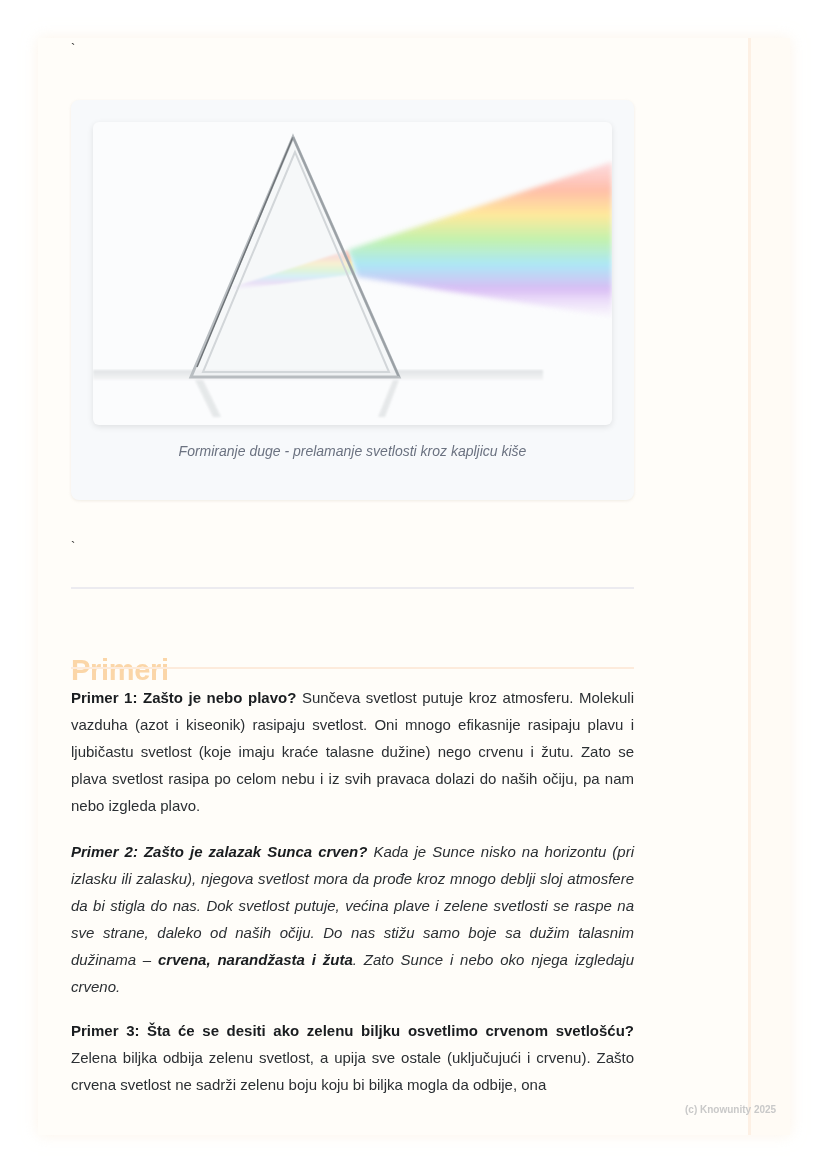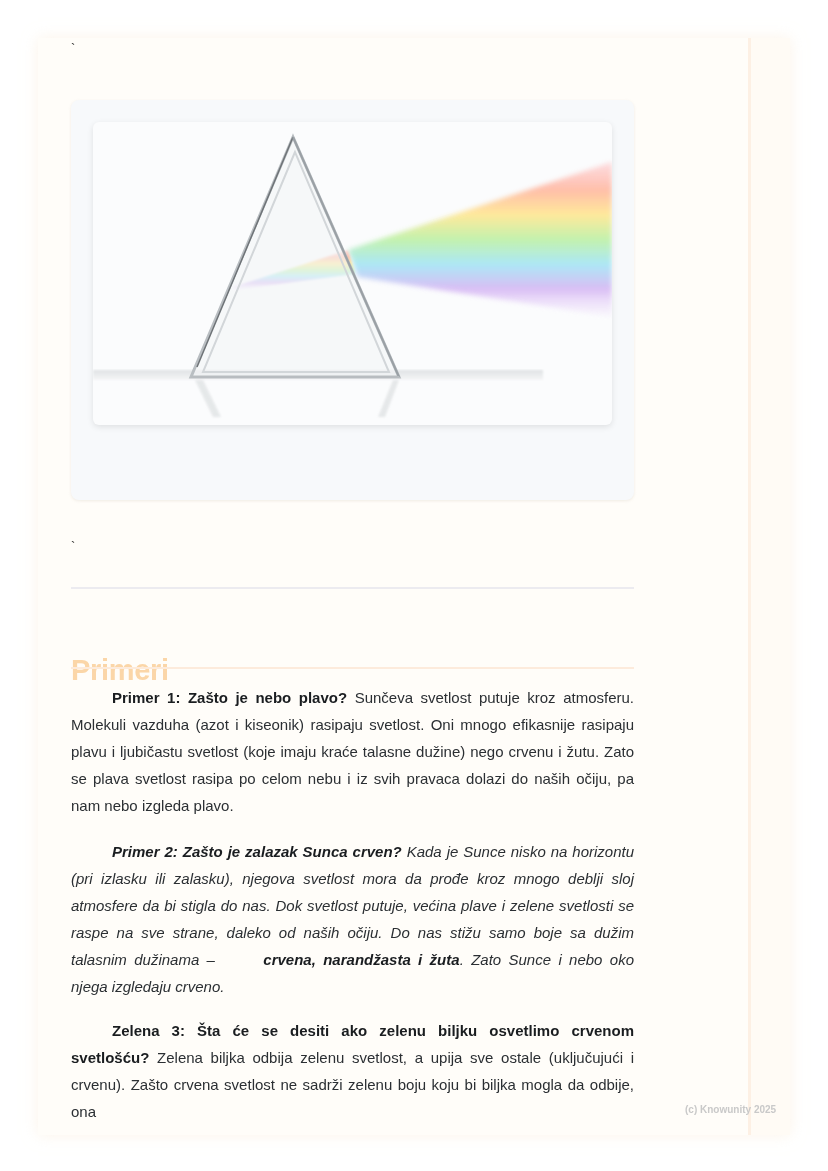--- a/index.html
+++ b/index.html
@@ -46,21 +46,21 @@
     letter-spacing:-0.3px;
     margin-top:32px;
   }
   .h2-rule {
     position:absolute; left:71px; top:667px; width:563px; height:2px; background:#fdebdc;
   }
   .para {
     position:absolute; left:71px; width:563px; font-size:15px; line-height:27px;
     color:#2b2f33; text-align:justify;
   }
-  .para b { color:#1a1d20;margin-left:41px; }
+  .para b { color:#1a1d20; }
   .footer {
     position:absolute; left:685px; top:1104px; font-size:10px; color:#c9c9c9;font-weight:bold;
   }
 </style>
 </head>
 <body>
 
 <div class="page"></div>
 <div class="side-rule"></div>
 <div class="side-pane"></div>
@@ -111,34 +111,35 @@
 
       <polygon points="200,15 98,255 306,255" fill="#f3f5f6" opacity="0.6"></polygon>
       <polygon points="200,15 98,255 306,255" fill="none" stroke="#b9bec2" stroke-width="3"></polygon>
       <polygon points="202,30 110,250 296,250" fill="none" stroke="#d2d6d9" stroke-width="2"></polygon>
       <line x1="200" y1="15" x2="104" y2="245" stroke="#6e7377" stroke-width="1.5"></line>
       <line x1="200" y1="15" x2="306" y2="255" stroke="#9aa0a5" stroke-width="2"></line>
       <line x1="98" y1="255" x2="306" y2="255" stroke="#b8bcc0" stroke-width="2"></line>
       <rect x="0" y="0" width="519" height="303" fill="url(#fadeX)" opacity="0"></rect>
     </svg>
   </div>
+  <div class="caption">Formiranje duge - prelamanje svetlosti kroz kapljicu kiše</div>
 </div>
 
 <span class="tick" style="left:71px; top:540px;">`</span>
 
 <div class="hr"></div>
 
 <div class="h2">Primeri</div>
 <div class="h2-rule"></div>
 
 <div class="para" style="top:684px;">
   <b>Primer 1: Zašto je nebo plavo?</b><span> Sunčeva svetlost putuje kroz atmosferu. Molekuli vazduha (azot i kiseonik) rasipaju svetlost. Oni mnogo efikasnije rasipaju plavu i ljubičastu svetlost (koje imaju kraće talasne dužine) nego crvenu i žutu. Zato se plava svetlost rasipa po celom nebu i iz svih pravaca dolazi do naših očiju, pa nam nebo izgleda plavo.</span>
 </div>
 
 <div class="para" style="top:838px;font-style:italic;">
   <b>Primer 2: Zašto je zalazak Sunca crven?</b><span> Kada je Sunce nisko na horizontu (pri izlasku ili zalasku), njegova svetlost mora da prođe kroz mnogo deblji sloj atmosfere da bi stigla do nas. Dok svetlost putuje, većina plave i zelene svetlosti se raspe na sve strane, daleko od naših očiju. Do nas stižu samo boje sa dužim talasnim dužinama – </span><b>crvena, narandžasta i žuta</b><span>. Zato Sunce i nebo oko njega izgledaju crveno.</span>
 </div>
 
 <div class="para" style="top:1017px;">
-  <b>Zelena 3: Šta će se desiti ako zelenu biljku osvetlimo crvenom svetlošću?</b><span> Zelena biljka odbija zelenu svetlost, a upija sve ostale (uključujući i crvenu). Zašto crvena svetlost ne sadrži zelenu boju koju bi biljka mogla da odbije, ona</span>
+  <b>Primer 3: Šta će se desiti ako zelenu biljku osvetlimo crvenom svetlošću?</b><span> Zelena biljka odbija zelenu svetlost, a upija sve ostale (uključujući i crvenu). Zašto crvena svetlost ne sadrži zelenu boju koju bi biljka mogla da odbije, ona</span>
 </div>
 
 <div class="footer">(c) Knowunity 2025</div>
 
 </body></html>

